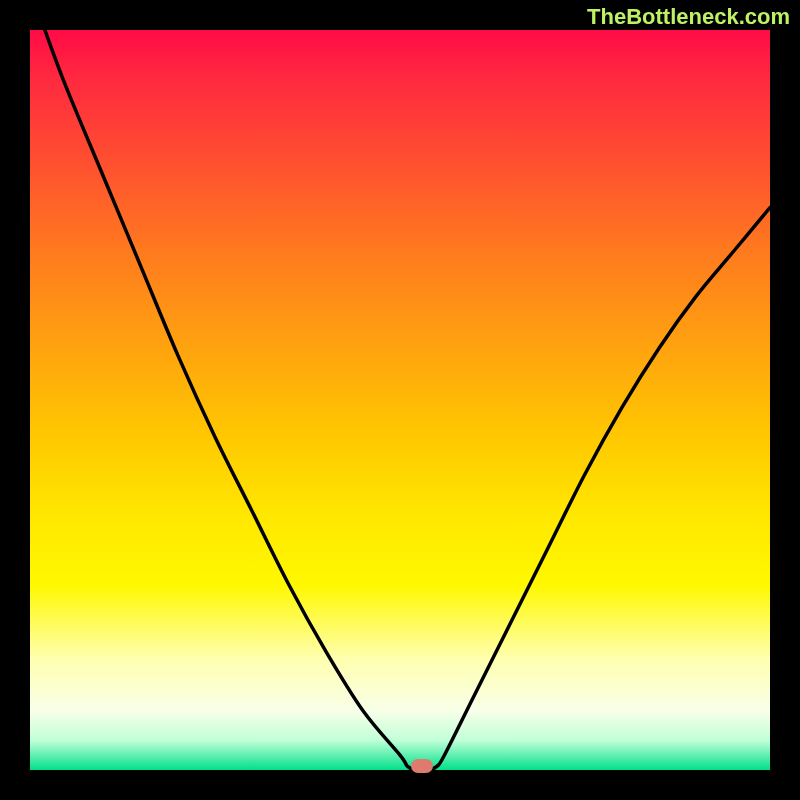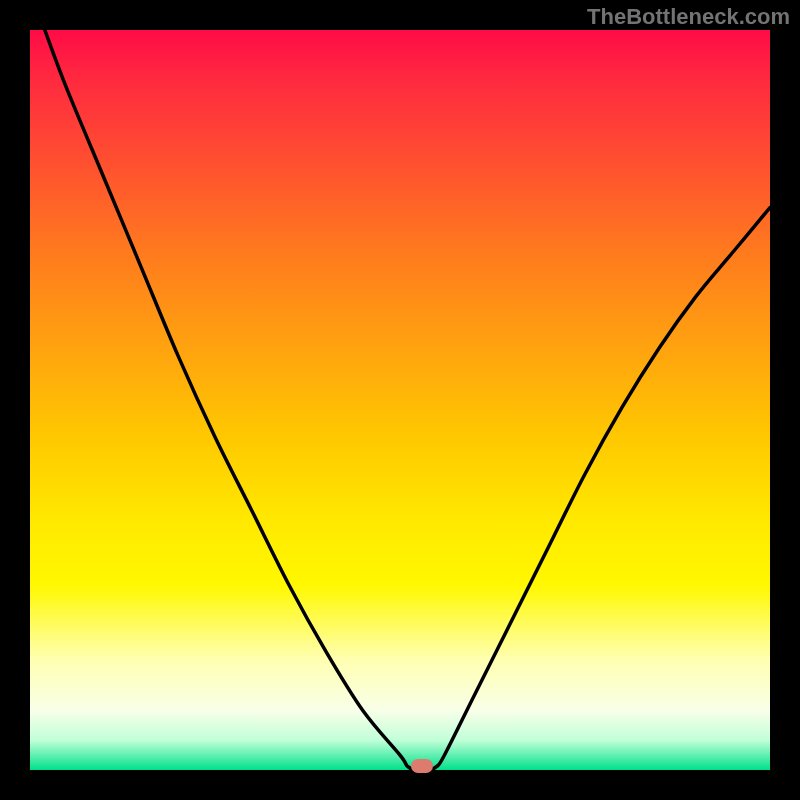--- a/index.html
+++ b/index.html
@@ -10,21 +10,21 @@
     position: relative;
     overflow: hidden;
   }
   .watermark {
     position: absolute;
     top: 4px;
     right: 10px;
     font-family: Arial, sans-serif;
     font-size: 22px;
     font-weight: bold;
-    color: #737373;
+    color: #bef264;
     z-index: 10;
   }
   .plot-frame {
     position: absolute;
     left: 30px;
     top: 30px;
     width: 740px;
     height: 740px;
     background: linear-gradient(to bottom,
       #ff0b46 0%,

